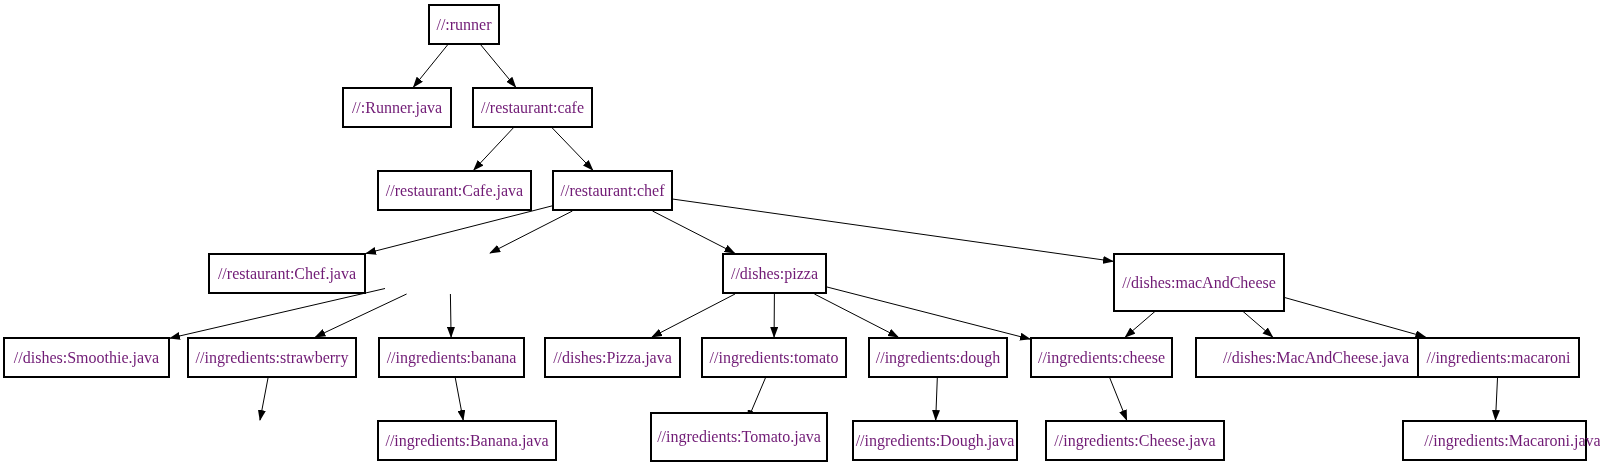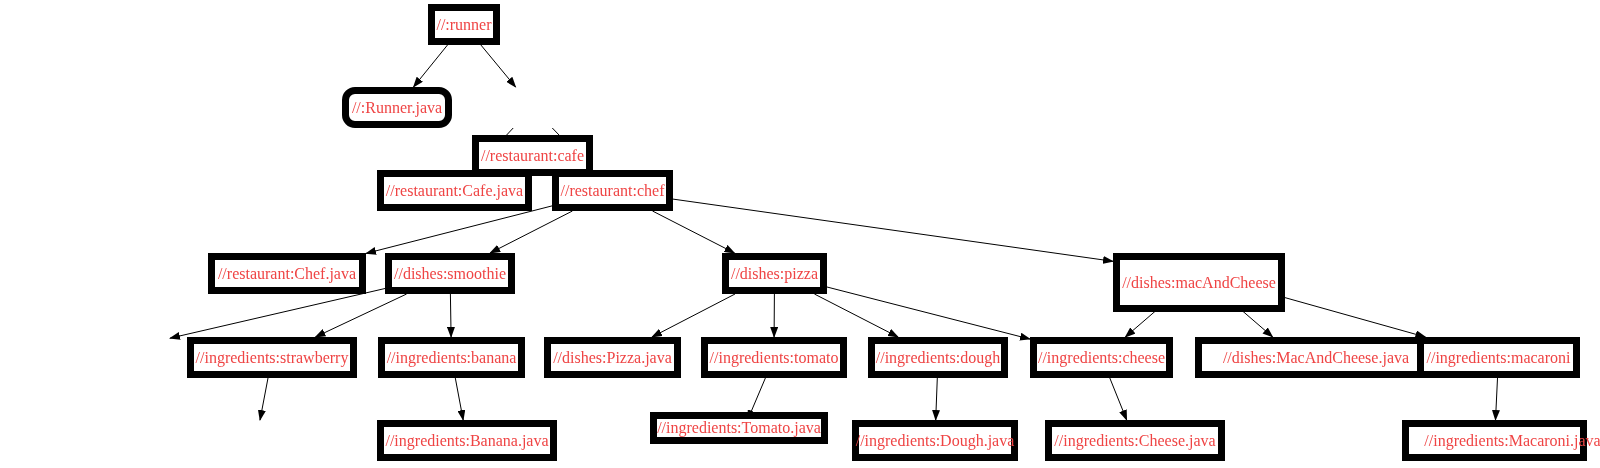--- a/index.html
+++ b/index.html
@@ -19,27 +19,27 @@
     position: absolute;
     left: 0;
     top: 0;
     width: 1600px;
     height: 468px;
     pointer-events: none;
   }
   .node {
     position: absolute;
     box-sizing: border-box;
-    border: 7px solid #84cc16;
+    border: 2px solid #84cc16;
     background: #ffffff;
     display: flex;
     align-items: center;
     justify-content: center;
     font-size: 16px;
-    color: #ef4444;
+    color: #701a75;
     white-space: nowrap;
     line-height: 1;
   }
 </style>
 </head>
 <body>
 
 <div class="canvas">
   <svg class="edge-layer" width="1600" height="468" viewBox="0 0 1600 468" xmlns="http://www.w3.org/2000/svg">
     <defs>
@@ -66,34 +66,34 @@
       <line x1="827.0" y1="287.0" x2="1030.0" y2="339.1" stroke="#000000" stroke-width="1" marker-end="url(#arrowhead)"></line>
       <line x1="1175.2" y1="294.0" x2="1125.3" y2="337.0" stroke="#000000" stroke-width="1" marker-end="url(#arrowhead)"></line>
       <line x1="1222.8" y1="294.0" x2="1272.7" y2="337.0" stroke="#000000" stroke-width="1" marker-end="url(#arrowhead)"></line>
       <line x1="1272.1" y1="294.0" x2="1425.4" y2="337.0" stroke="#000000" stroke-width="1" marker-end="url(#arrowhead)"></line>
       <line x1="765.4" y1="378.0" x2="747.6" y2="420.0" stroke="#000000" stroke-width="1" marker-end="url(#arrowhead)"></line>
       <line x1="937.3" y1="378.0" x2="935.7" y2="420.0" stroke="#000000" stroke-width="1" marker-end="url(#arrowhead)"></line>
       <line x1="1109.8" y1="378.0" x2="1126.7" y2="420.0" stroke="#000000" stroke-width="1" marker-end="url(#arrowhead)"></line>
       <line x1="1497.5" y1="378.0" x2="1495.5" y2="420.0" stroke="#000000" stroke-width="1" marker-end="url(#arrowhead)"></line>
     </svg>
 <div class="node" style="left: 428px; top: 4px; width: 72px; height: 41px; border-color: rgb(0, 0, 0); background: rgb(255, 255, 255);">//:runner</div>
-    <div class="node" style="left: 342px; top: 87px; width: 110px; height: 41px; border-color: rgb(0, 0, 0); background: rgb(255, 255, 255); border-radius: 13px;">//:Runner.java</div>
-    <div class="node" style="left: 472px; top: 87px; width: 121px; height: 41px; border-color: rgb(0, 0, 0); background: rgb(255, 255, 255); margin-top: 48px;">//restaurant:cafe</div>
+    <div class="node" style="left: 342px; top: 87px; width: 110px; height: 41px; border-color: rgb(0, 0, 0); background: rgb(255, 255, 255);">//:Runner.java</div>
+    <div class="node" style="left: 472px; top: 87px; width: 121px; height: 41px; border-color: rgb(0, 0, 0); background: rgb(255, 255, 255);">//restaurant:cafe</div>
     <div class="node" style="left: 377px; top: 170px; width: 155px; height: 41px; border-color: rgb(0, 0, 0); background: rgb(255, 255, 255);">//restaurant:Cafe.java</div>
     <div class="node" style="left: 552px; top: 170px; width: 121px; height: 41px; border-color: rgb(0, 0, 0); background: rgb(255, 255, 255);">//restaurant:chef</div>
     <div class="node" style="left: 208px; top: 253px; width: 158px; height: 41px; border-color: rgb(0, 0, 0); background: rgb(255, 255, 255);">//restaurant:Chef.java</div>
-    <div class="node" style="left: 385px; top: 253px; width: 130px; height: 41px; border-color: rgb(0, 0, 0); background: rgb(255, 255, 255);">//dishes:smoothie</div>
     <div class="node" style="left: 722px; top: 253px; width: 105px; height: 41px; border-color: rgb(0, 0, 0); background: rgb(255, 255, 255);">//dishes:pizza</div>
     <div class="node" style="left: 1113px; top: 253px; width: 172px; height: 59px; border-color: rgb(0, 0, 0); background: rgb(255, 255, 255);">//dishes:macAndCheese</div>
+    <div class="node" style="left: 3px; top: 337px; width: 167px; height: 41px; border-color: rgb(0, 0, 0); background: rgb(255, 255, 255);">//dishes:Smoothie.java</div>
     <div class="node" style="left: 187px; top: 337px; width: 170px; height: 41px; border-color: rgb(0, 0, 0); background: rgb(255, 255, 255);">//ingredients:strawberry</div>
     <div class="node" style="left: 378px; top: 337px; width: 147px; height: 41px; border-color: rgb(0, 0, 0); background: rgb(255, 255, 255);">//ingredients:banana</div>
     <div class="node" style="left: 544px; top: 337px; width: 137px; height: 41px; border-color: rgb(0, 0, 0); background: rgb(255, 255, 255);">//dishes:Pizza.java</div>
     <div class="node" style="left: 701px; top: 337px; width: 146px; height: 41px; border-color: rgb(0, 0, 0); background: rgb(255, 255, 255);">//ingredients:tomato</div>
     <div class="node" style="left: 868px; top: 337px; width: 140px; height: 41px; border-color: rgb(0, 0, 0); background: rgb(255, 255, 255);">//ingredients:dough</div>
     <div class="node" style="left: 1030px; top: 337px; width: 143px; height: 41px; border-color: rgb(0, 0, 0); background: rgb(255, 255, 255);">//ingredients:cheese</div>
     <div class="node" style="left: 1195px; top: 337px; width: 242px; height: 41px; border-color: rgb(0, 0, 0); background: rgb(255, 255, 255);">//dishes:MacAndCheese.java</div>
     <div class="node" style="left: 1417px; top: 337px; width: 163px; height: 41px; border-color: rgb(0, 0, 0); background: rgb(255, 255, 255);">//ingredients:macaroni</div>
     <div class="node" style="left: 377px; top: 420px; width: 180px; height: 41px; border-color: rgb(0, 0, 0); background: rgb(255, 255, 255);">//ingredients:Banana.java</div>
-    <div class="node" style="left: 650px; top: 412px; width: 178px; height: 32px; border-color: rgb(0, 0, 0); background: rgb(255, 255, 255); text-align: right;">//ingredients:Tomato.java</div>
+    <div class="node" style="left: 650px; top: 412px; width: 178px; height: 50px; border-color: rgb(0, 0, 0); background: rgb(255, 255, 255); text-align: right;">//ingredients:Tomato.java</div>
     <div class="node" style="left: 852px; top: 420px; width: 166px; height: 41px; border-color: rgb(0, 0, 0); background: rgb(255, 255, 255);">//ingredients:Dough.java</div>
     <div class="node" style="left: 1045px; top: 420px; width: 180px; height: 41px; border-color: rgb(0, 0, 0); background: rgb(255, 255, 255);">//ingredients:Cheese.java</div>
     <div class="node" style="left: 1402px; top: 420px; width: 185px; height: 41px; border-color: rgb(0, 0, 0); background: rgb(255, 255, 255); padding-left: 36px;">//ingredients:Macaroni.java</div>
   </div>
 
 </body></html>

